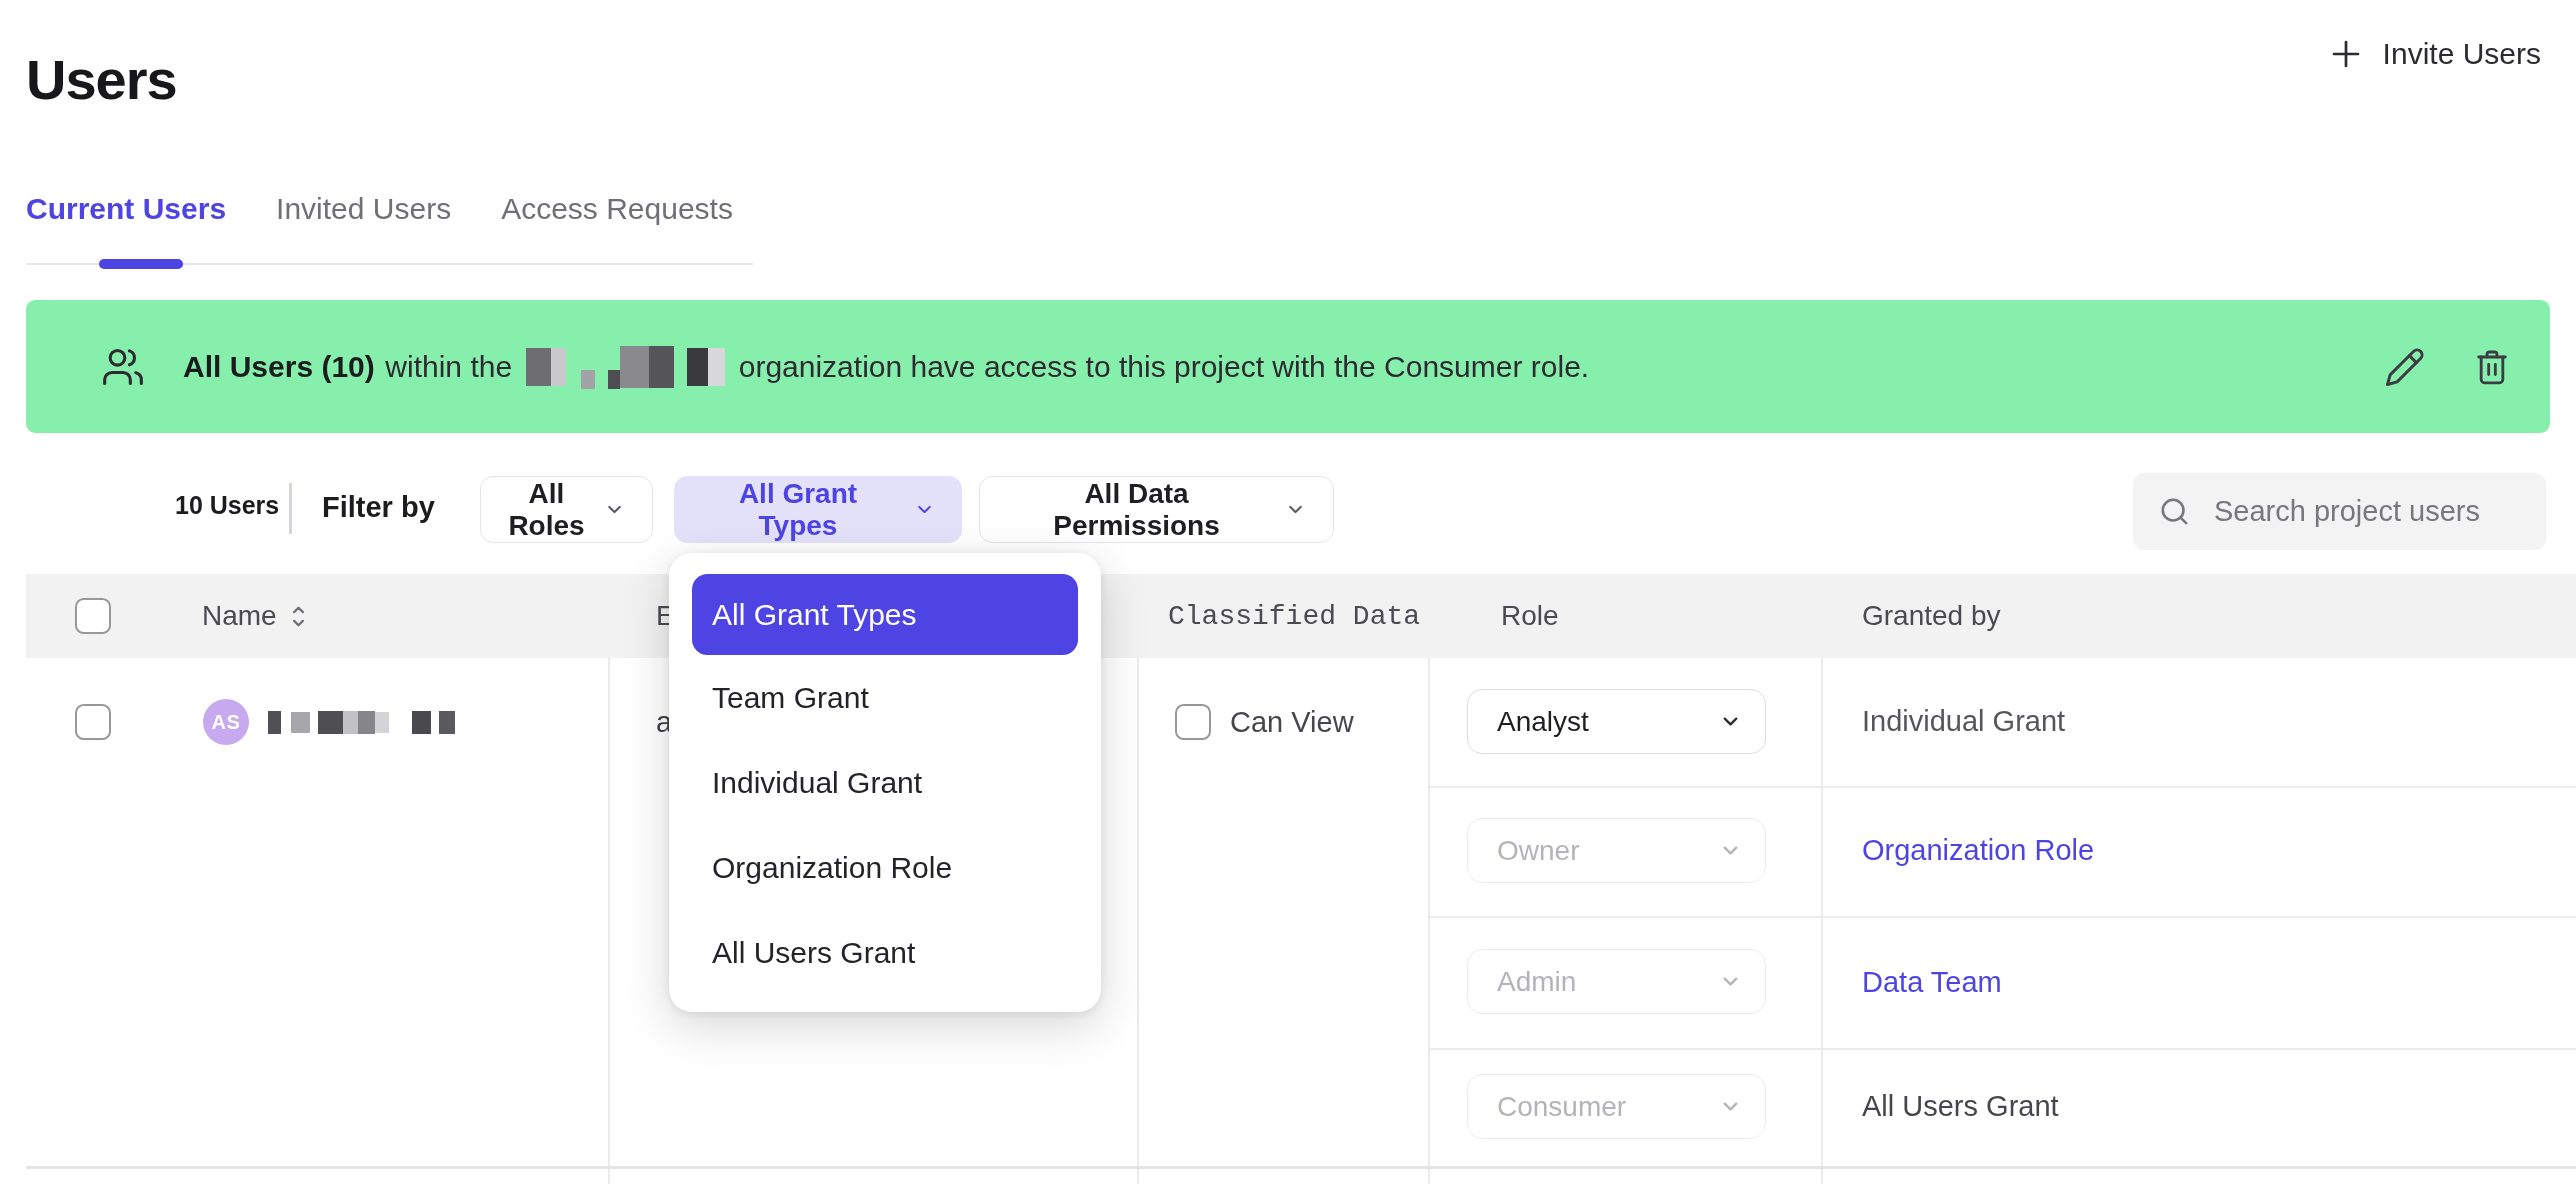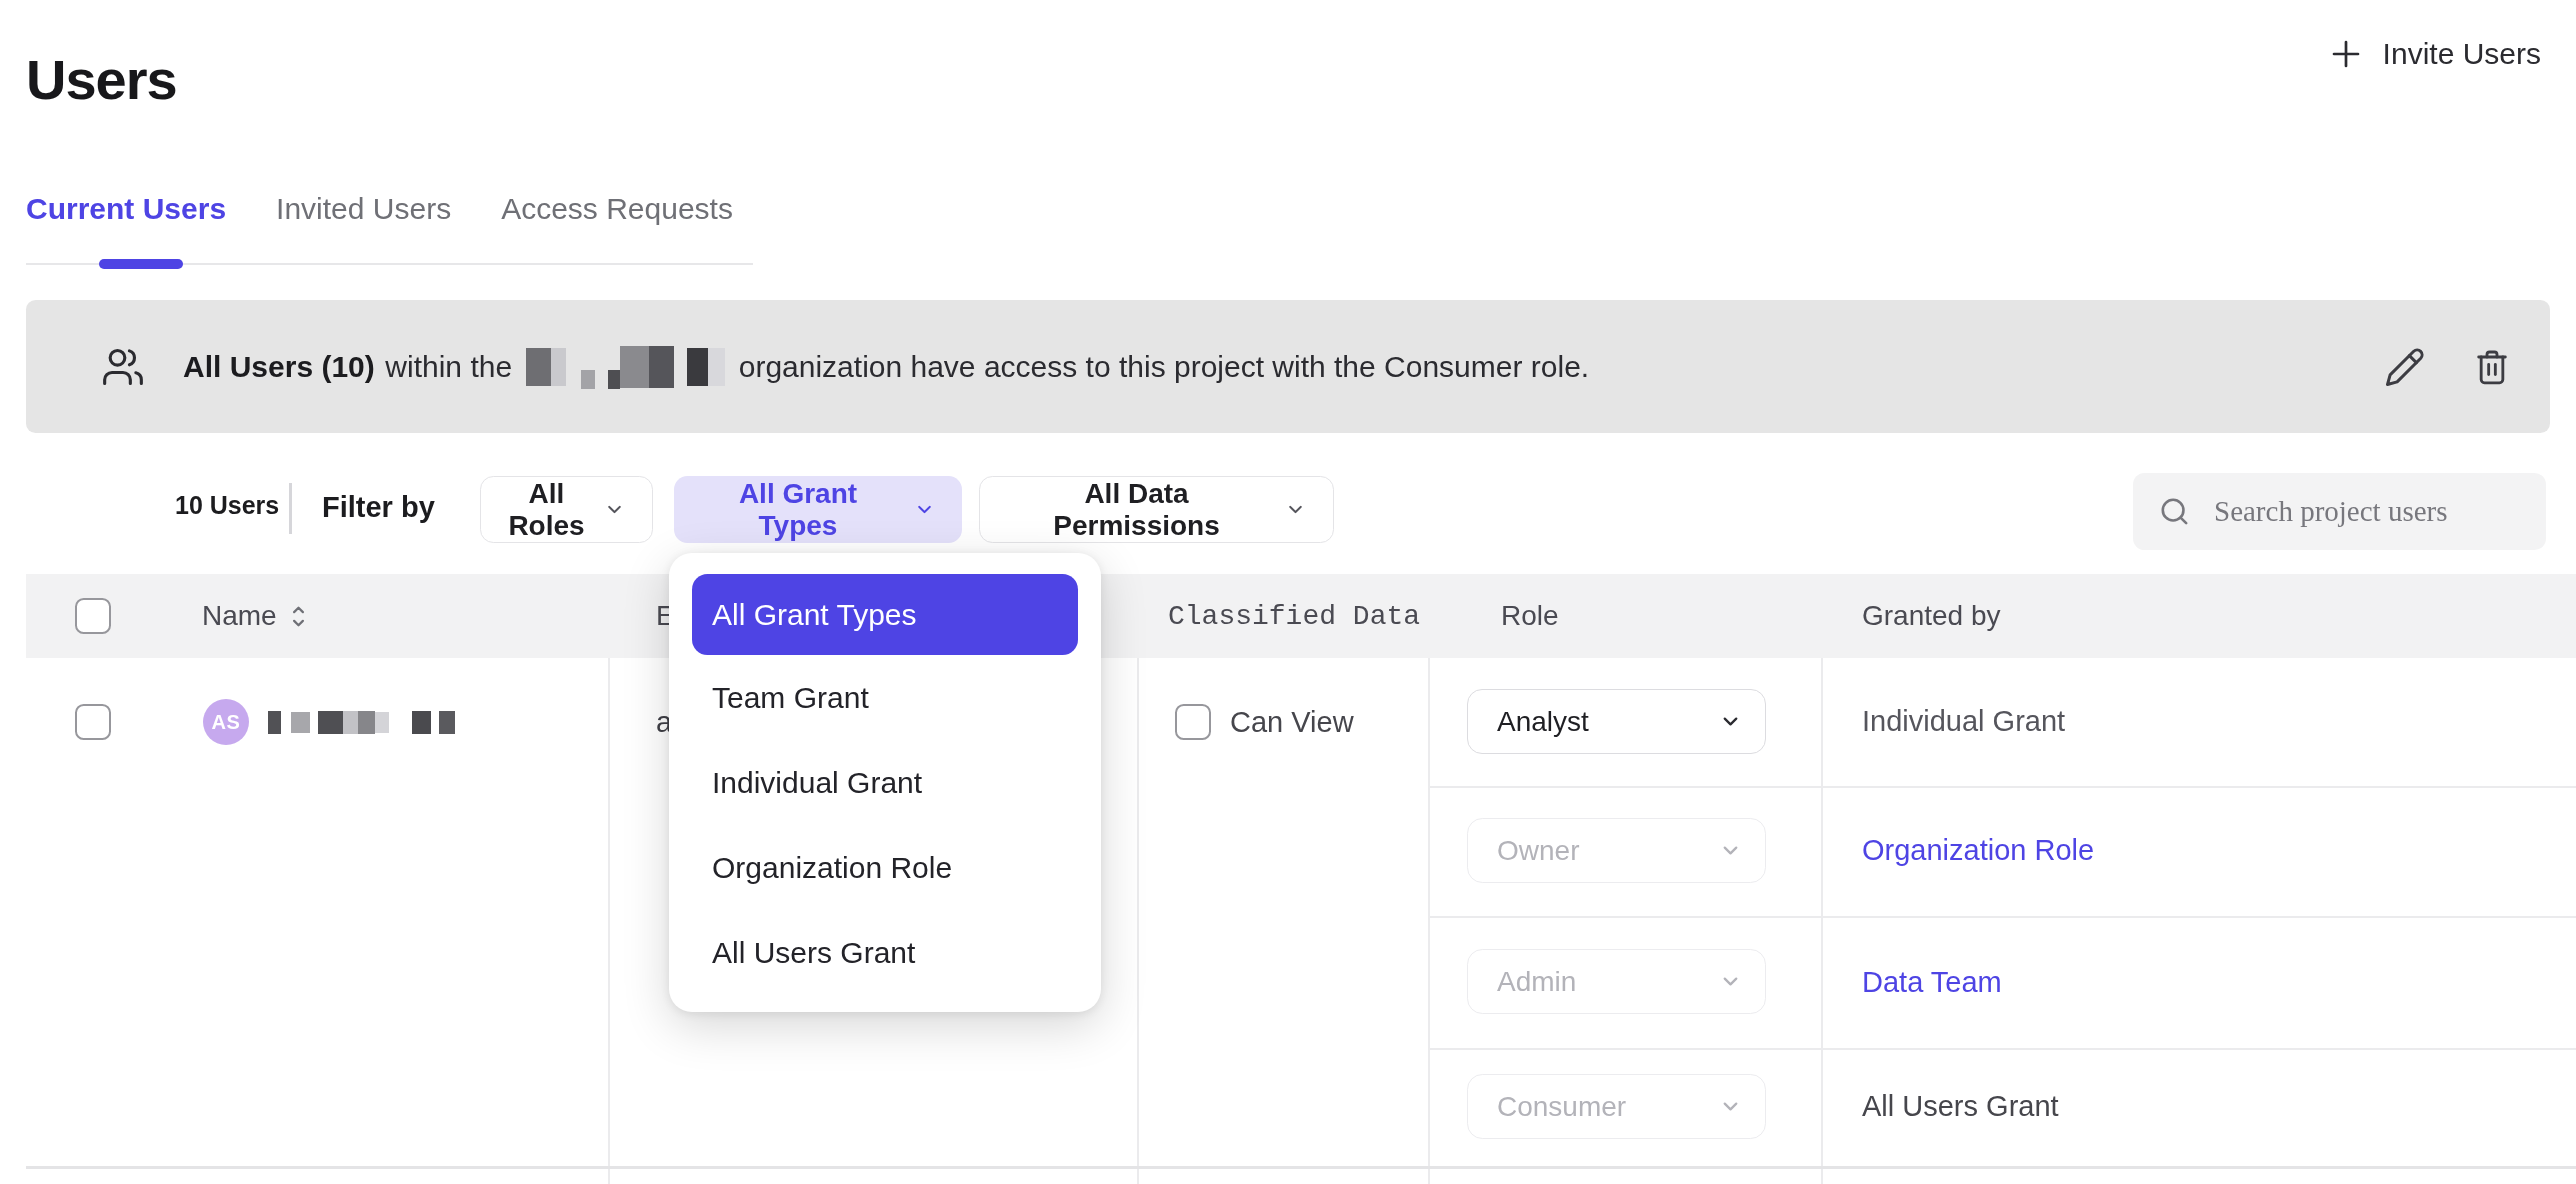--- a/index.html
+++ b/index.html
@@ -13,21 +13,21 @@
   .invite-btn{position:absolute;top:35px;right:29px;display:flex;align-items:center;gap:19px;
     background:none;border:none;cursor:pointer;font-family:inherit;
     font-size:30px;font-weight:500;color:#2b2b30;}
   
   .tabs{position:absolute;left:26px;top:169px;width:727px;height:96px;
     border-bottom:2.9px solid #e7e7e9;display:flex;gap:50px;align-items:flex-start;padding-top:23px;box-sizing:border-box;}
   .tab{font-size:30px;font-weight:500;color:#6f7076;cursor:pointer;white-space:nowrap;}
   .tab.active{color:var(--accent);font-weight:600;}
   .tab-indicator{position:absolute;left:73px;bottom:-5.8px;width:84px;height:9.6px;border-radius:5.8px;background:var(--accent);}
   
-  .banner{position:absolute;left:26px;top:300px;width:2524px;height:133px;background:#e5e5e5;border-radius:9.6px;
+  .banner{position:absolute;left:26px;top:300px;width:2524px;height:133px;background:#86efac;border-radius:9.6px;
     display:flex;align-items:center;padding:0 38px 0 75px;box-sizing:border-box;font-size:30px;color:#2b2b30;}
   .banner .users-ic{margin-right:38px;flex:none;}
   .banner b{font-weight:700;color:#1c1c1f;margin-right:10.6px;}
   .banner .seg{margin-right:10.6px;white-space:nowrap;}
   .redacted{display:inline-flex;align-items:center;}
   .redacted span{display:inline-block;flex:none;}
   .banner .redacted{margin:0 13.4px 0 2.9px;height:44px;align-items:center;}
   .banner-actions{margin-left:auto;display:flex;align-items:center;gap:46px;}
   .icon-btn{background:none;border:none;padding:0;cursor:pointer;color:#3c3c42;}
   
@@ -38,21 +38,21 @@
     display:flex;align-items:center;justify-content:space-between;padding:0 27px;gap:19px;
     background:#fff;border:1.9px solid #e4e4e7;font-family:inherit;font-size:28px;font-weight:600;color:#1f1f23;}
   .fbtn .chev{color:#55555c;}
   .fbtn.accented{background:var(--accent-soft);border:none;color:var(--accent);}
   .fbtn.accented .chev{color:var(--accent);}
   .fbtn.roles{left:480px;width:173px;justify-content:center;}
   .fbtn.grants{left:674px;width:288px;}
   .fbtn.perms{left:979px;width:355px;}
   .search{position:absolute;left:2133px;top:473px;width:413px;height:77px;background:#f3f3f4;border-radius:11.5px;
     display:flex;align-items:center;padding-left:25px;gap:21px;box-sizing:border-box;}
-  .search input{border:none;background:transparent;outline:none;font-family:Liberation Serif, serif;font-size:29px;color:#3c3c42;width:317px;}
+  .search input{border:none;background:transparent;outline:none;font-family:Liberation Sans, sans-serif;font-size:29px;color:#3c3c42;width:317px;}
   .search input::placeholder{color:#77777d;}
   
   .thead{position:absolute;left:26px;top:574px;width:2550px;height:84px;background:#f2f2f3;}
   .th{position:absolute;top:0;height:84px;display:flex;align-items:center;font-size:28px;color:#4a4a52;gap:11.5px;}
   .checkbox{box-sizing:border-box;width:36px;height:36px;border:2.9px solid #97979c;border-radius:8.6px;background:#fff;cursor:pointer;}
   .vline{position:absolute;top:658px;height:526px;width:1.9px;background:#ebebed;}
   .hline{position:absolute;left:1428px;width:1148px;height:1.9px;background:#ebebed;}
   .hline-full{position:absolute;left:26px;width:2550px;height:2.9px;background:#e4e4e6;}
   .row-check{position:absolute;left:75px;top:704px;}
   .avatar{position:absolute;left:203px;top:699px;width:46px;height:46px;border-radius:50%;background:var(--avatar);

